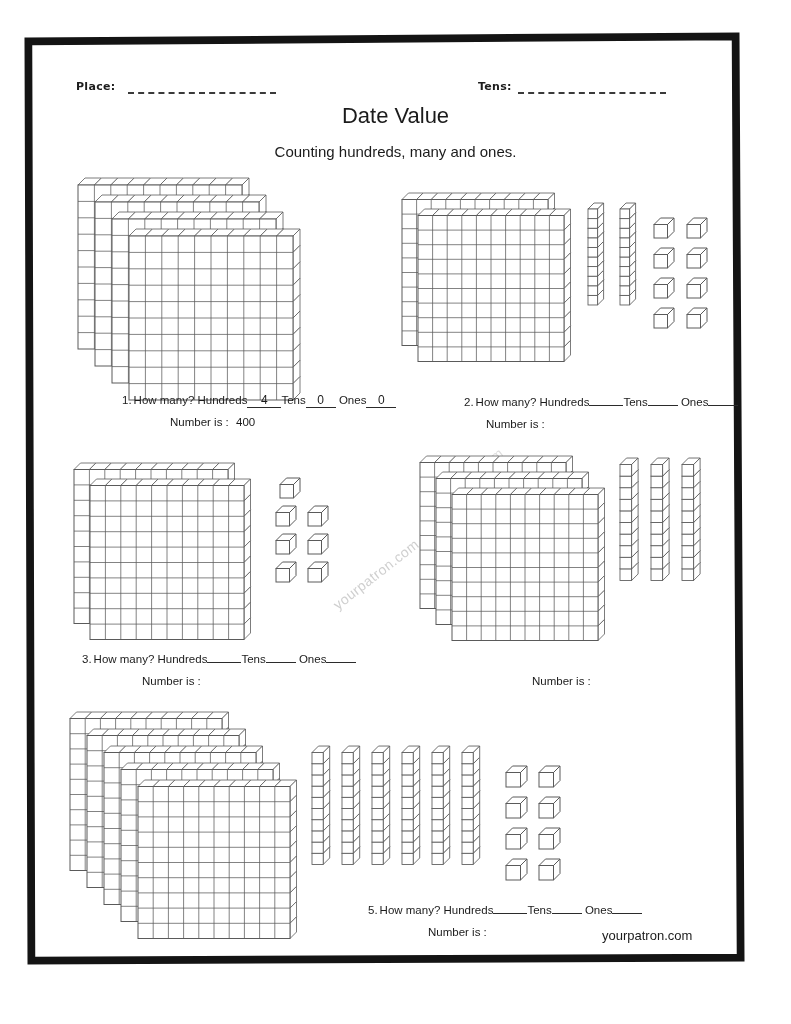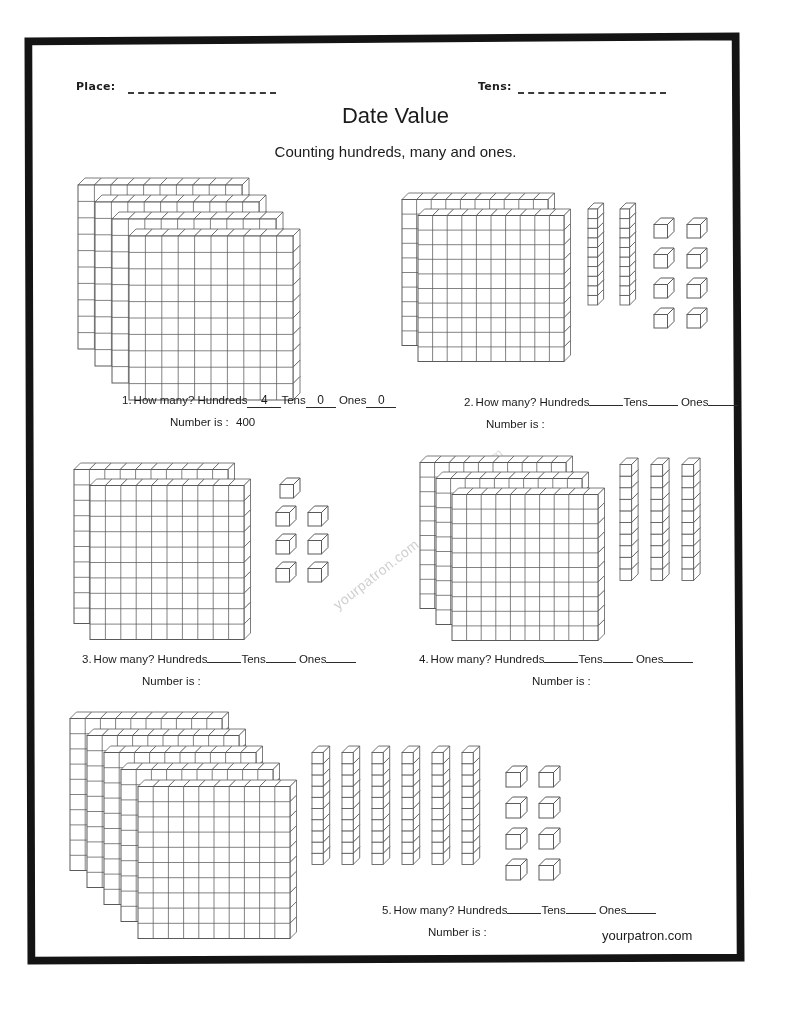--- a/index.html
+++ b/index.html
@@ -922,25 +922,20 @@
           <rect x="0" y="29.7" width="11.6" height="11.6" fill="#ffffff" stroke="#5a5a5a" stroke-width="0.85"></rect>
           <path d="M0,18.1 L6.5,11.600000000000001 L18.1,11.600000000000001 L11.6,18.1 Z" fill="#ffffff" stroke="#5a5a5a" stroke-width="0.85"></path>
           <path d="M11.6,18.1 L18.1,11.600000000000001 L18.1,23.200000000000003 L11.6,29.700000000000003 Z" fill="#ffffff" stroke="#5a5a5a" stroke-width="0.85"></path>
           <rect x="0" y="18.1" width="11.6" height="11.6" fill="#ffffff" stroke="#5a5a5a" stroke-width="0.85"></rect>
           <path d="M0,6.5 L6.5,0 L18.1,0 L11.6,6.5 Z" fill="#ffffff" stroke="#5a5a5a" stroke-width="0.85"></path>
           <path d="M11.6,6.5 L18.1,0 L18.1,11.6 L11.6,18.1 Z" fill="#ffffff" stroke="#5a5a5a" stroke-width="0.85"></path>
           <rect x="0" y="6.5" width="11.6" height="11.6" fill="#ffffff" stroke="#5a5a5a" stroke-width="0.85"></rect>
         </svg>
       </div>
     </div>
-  <div class="qtext" style="left:1px; top:203px;">
-    <span class="num">4.</span><span>How many?</span>
-    <span>Hundreds</span><span class="blank w-h"></span><span>Tens</span><span class="blank w-t"></span>
-    <span>Ones</span><span class="blank w-o"></span>
-  </div>
   <div class="numline" style="left:114px; top:225px;">
     <span>Number is :</span>
     <span style="margin-left:4px;"></span>
   </div>
 </div>
 
 <div class="question" id="q5" style="left:66px; top:708px; width:620px; height:235px;">
   <div class="blocks-area" id="q5-blocks">
       <div class="piece" style="left: 4px; top: 4px;">
         <svg width="158.5" height="158.5" viewBox="0 0 158.5 158.5">
@@ -1411,21 +1406,21 @@
         </svg>
       </div>
       <div class="piece" style="left: 473px; top: 151px;">
         <svg width="21" height="21" viewBox="0 0 21 21">
           <path d="M0,6.5 L6.5,0 L21,0 L14.5,6.5 Z" fill="#ffffff" stroke="#5a5a5a" stroke-width="1"></path>
           <path d="M14.5,6.5 L21,0 L21,14.5 L14.5,21 Z" fill="#ffffff" stroke="#5a5a5a" stroke-width="1"></path>
           <rect x="0" y="6.5" width="14.5" height="14.5" fill="#ffffff" stroke="#5a5a5a" stroke-width="1"></rect>
         </svg>
       </div>
     </div>
-  <div class="qtext" style="left:316px; top:196px;">
+  <div class="qtext" style="left:302px; top:196px;">
     <span class="num">5.</span><span>How many?</span>
     <span>Hundreds</span><span class="blank w-h"></span><span>Tens</span><span class="blank w-t"></span>
     <span>Ones</span><span class="blank w-o"></span>
   </div>
   <div class="numline" style="left:362px; top:218px;">
     <span>Number is :</span>
     <span style="margin-left:4px;"></span>
   </div>
 </div>
 

